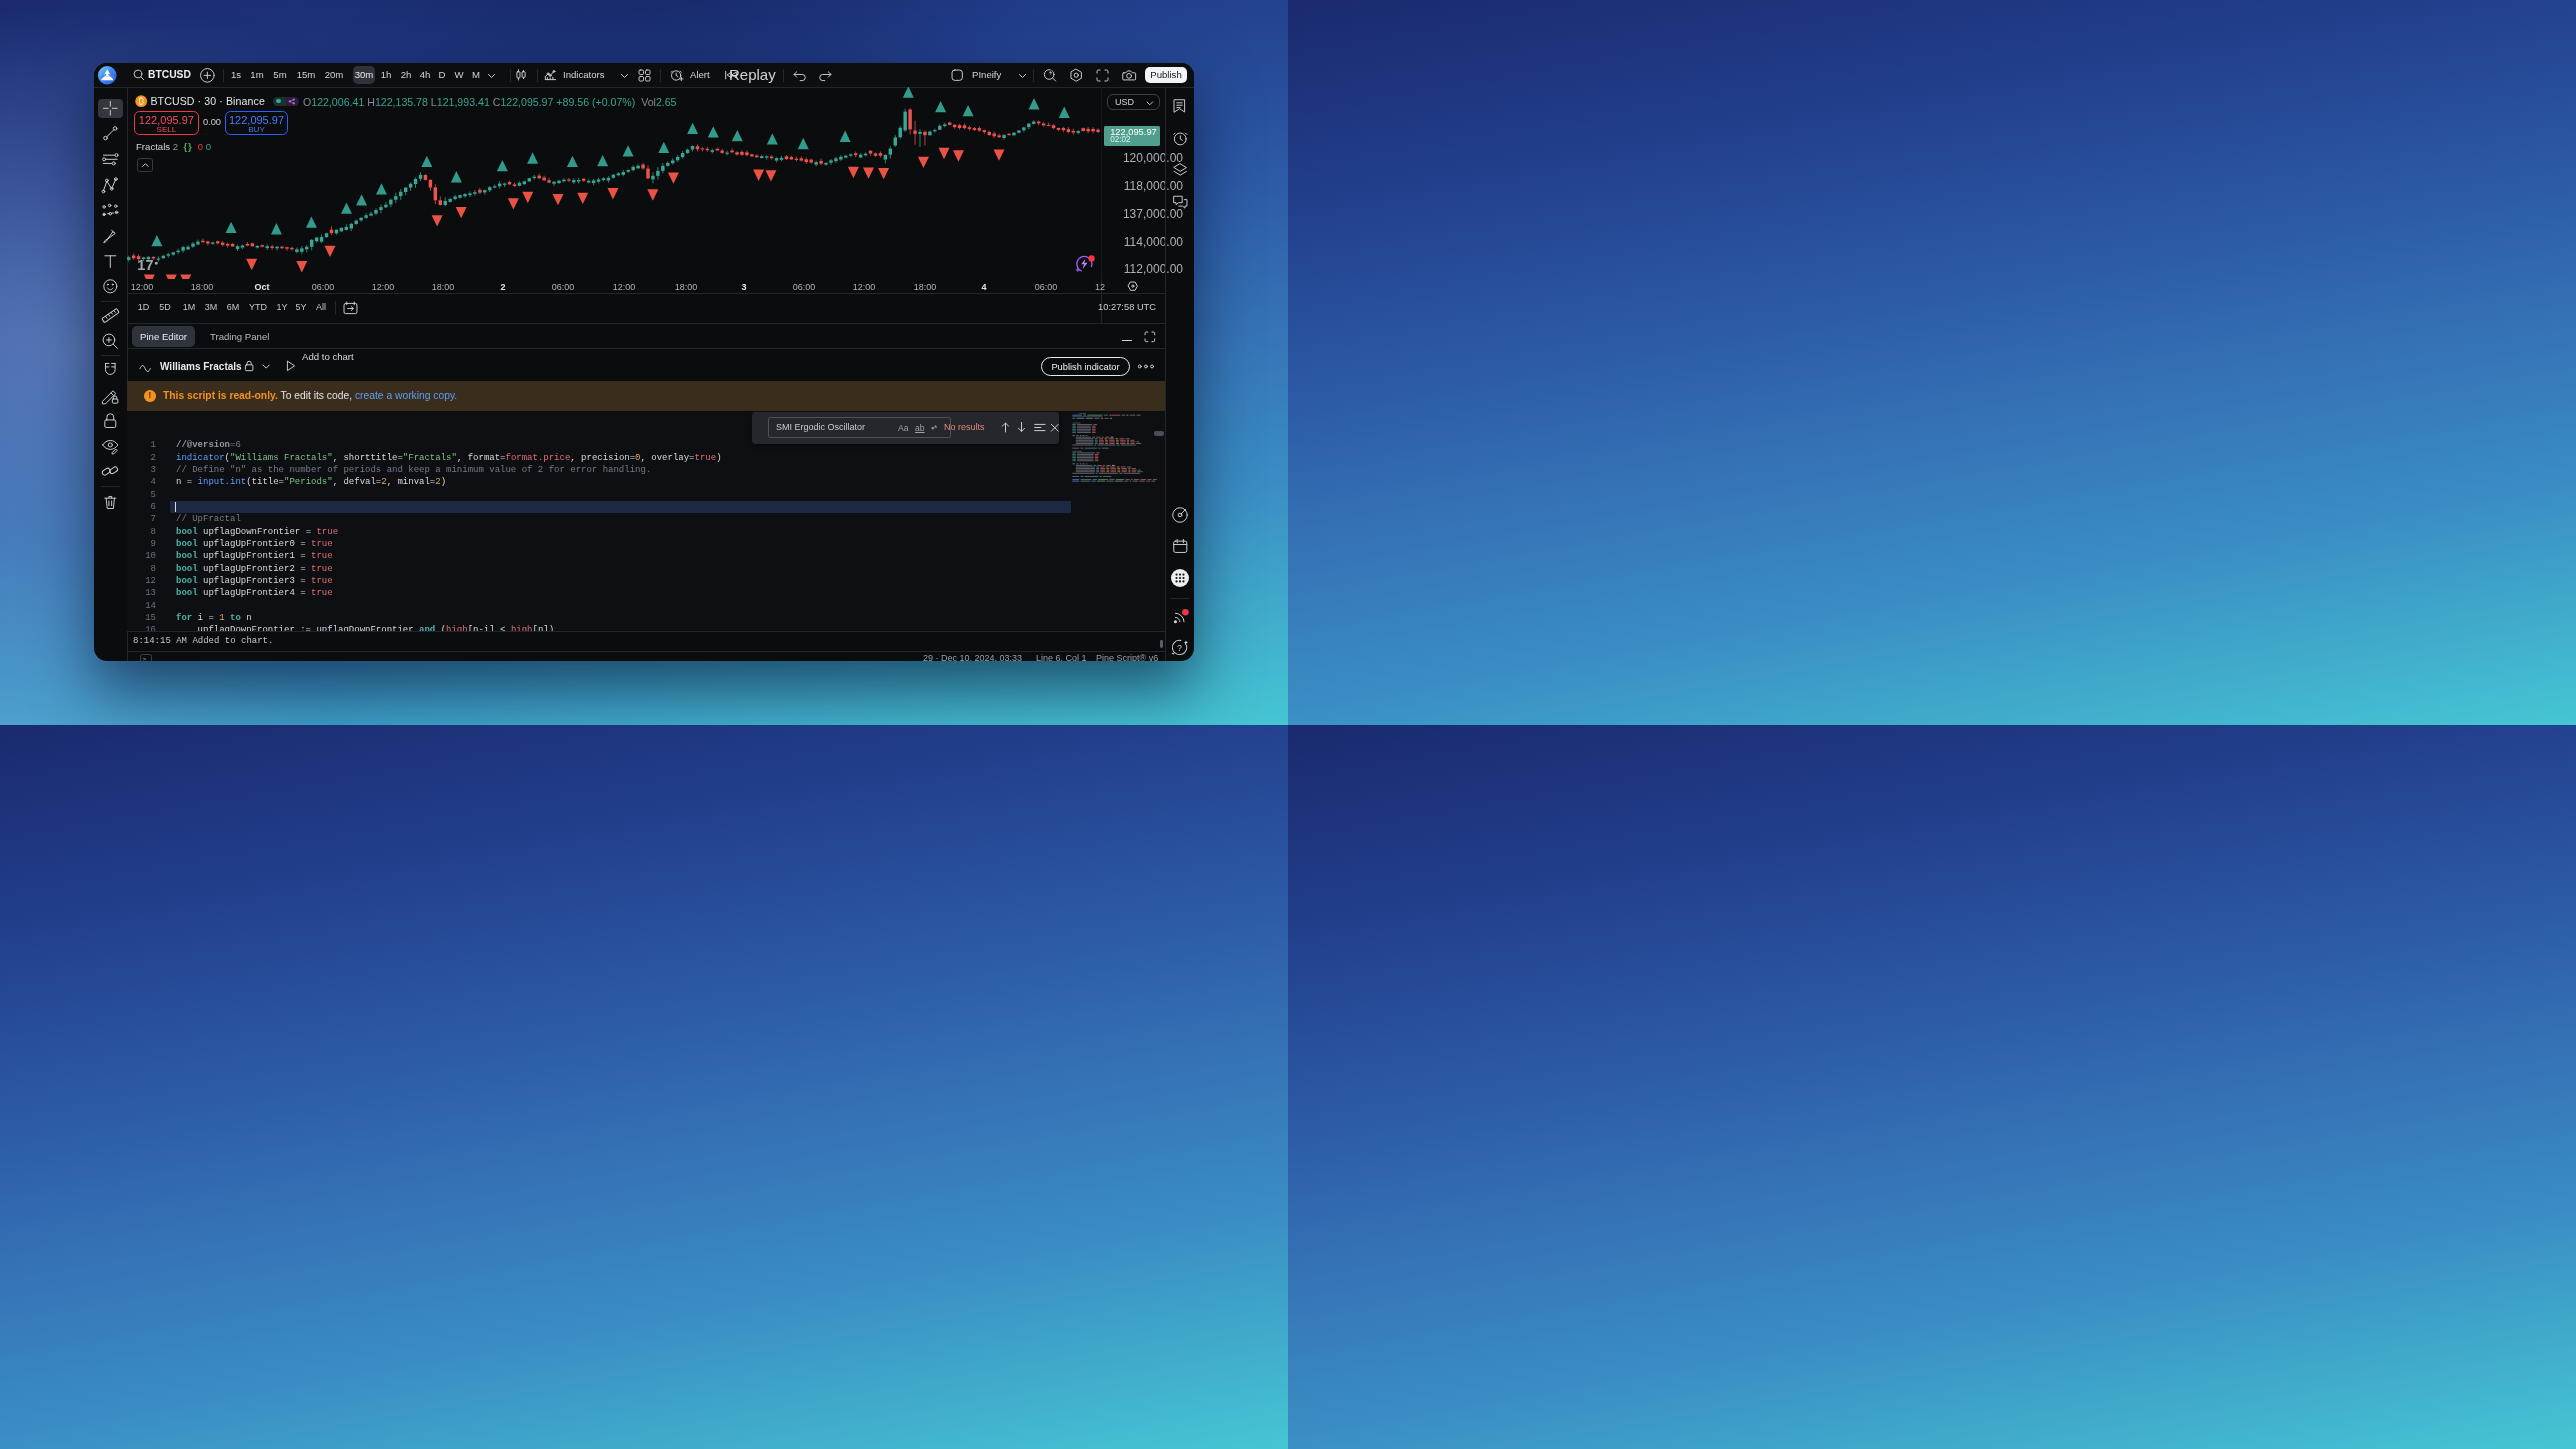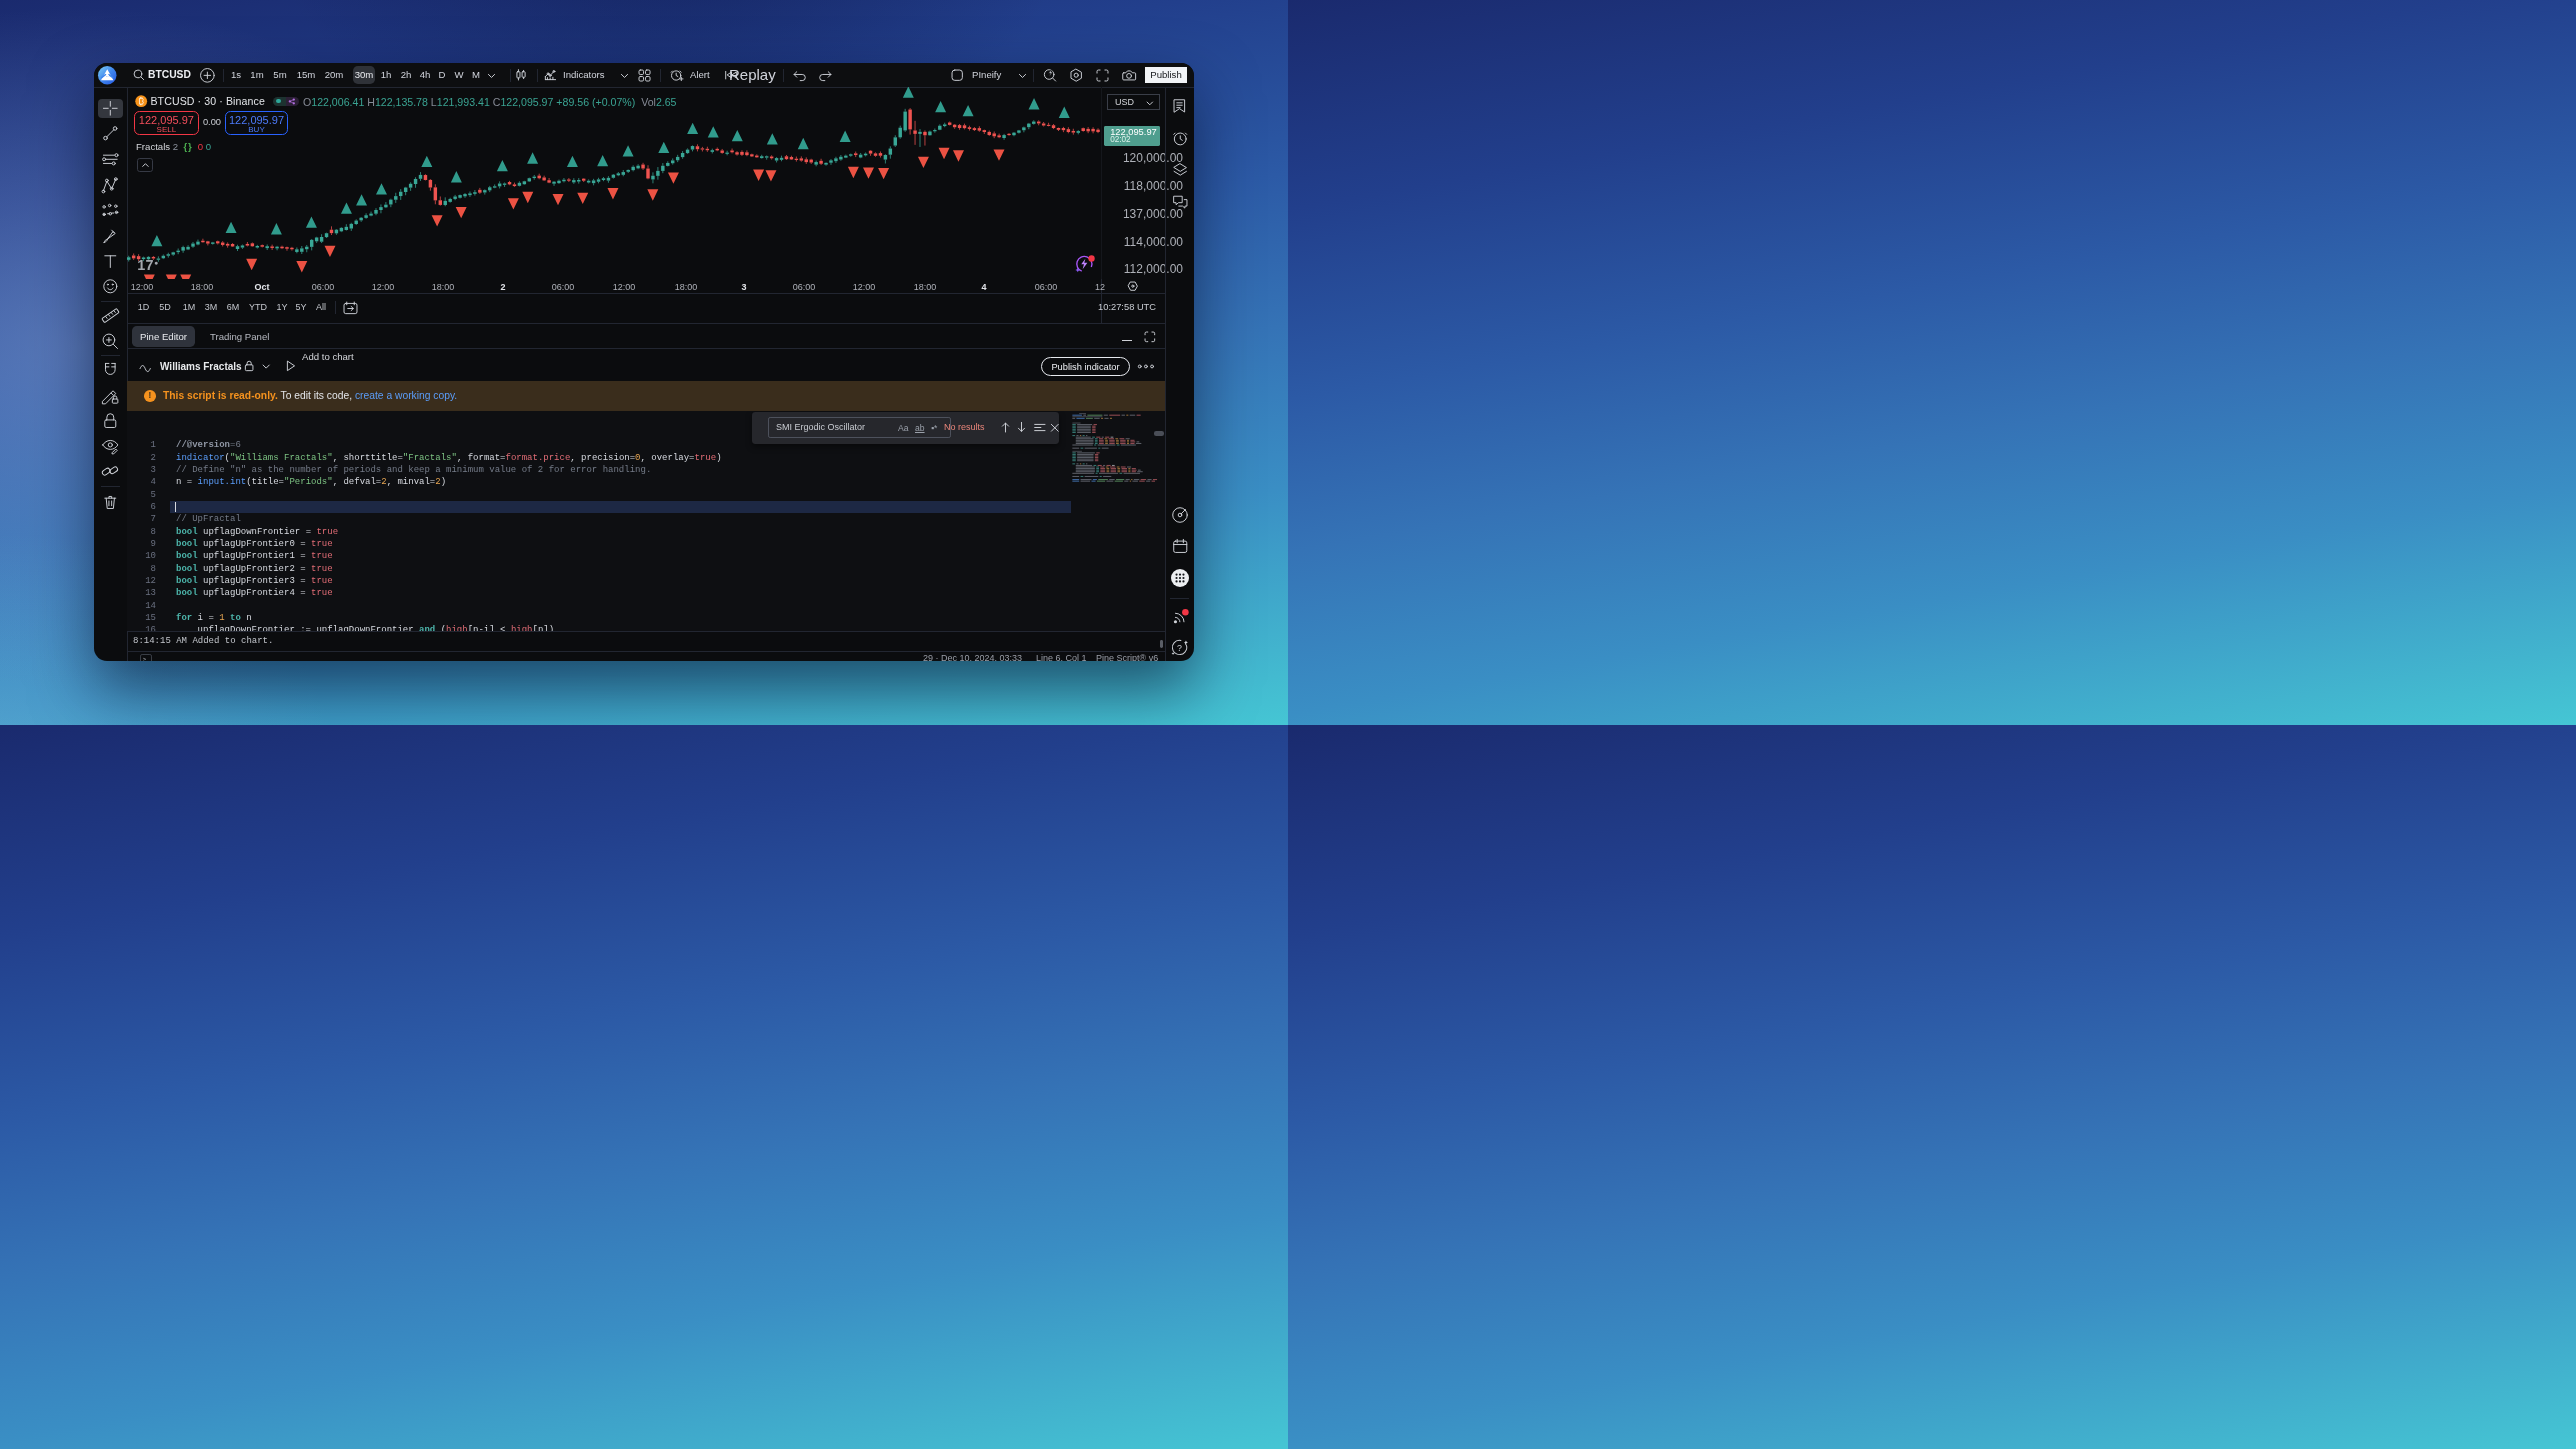--- a/index.html
+++ b/index.html
@@ -132,21 +132,21 @@
       <path class="ic" d="M10.5 1.8l7.6 4.4v8.7l-7.6 4.4-7.6-4.4V6.2z"></path>
       <circle cx="10.5" cy="10.5" r="3" class="ic"></circle>
     </svg>
 <svg class="abs" style="left:1002px;top:5.5px" width="13" height="13" viewBox="0 0 19 19">
       <path class="ic" d="M1.5 6V3.5A2 2 0 0 1 3.5 1.5H6M13 1.5h2.5a2 2 0 0 1 2 2V6M17.5 13v2.5a2 2 0 0 1-2 2H13M6 17.5H3.5a2 2 0 0 1-2-2V13"></path>
     </svg>
 <svg class="abs" style="left:1028px;top:5.5px" width="14.4" height="12.4" viewBox="0 0 21 18">
       <path class="ic" d="M2.5 5.5h3L8 2.8h4.6l2.5 2.7h3.4a1.4 1.4 0 0 1 1.4 1.4v7.6a1.4 1.4 0 0 1-1.4 1.4H2.5a1.4 1.4 0 0 1-1.4-1.4V6.9a1.4 1.4 0 0 1 1.4-1.4z"></path>
       <circle cx="10.3" cy="10" r="3.5" class="ic"></circle>
     </svg>
-<div class="abs" style="left:1051px;top:3.8px;width:42px;height:16.5px;background:#f2f4f7;border-radius:0;color:#16181c;font-size:9.6px;font-weight:500;text-align:center;line-height:16.5px">Publish</div>
+<div class="abs" style="left:1051px;top:3.8px;width:42px;height:16.5px;background:#f2f4f7;border-radius:5px;color:#16181c;font-size:9.6px;font-weight:500;text-align:center;line-height:16.5px">Publish</div>
 
   <div class="vline" style="left:33px;top:24px;height:574px"></div>
 <div class="abs" style="left:3.8px;top:36px;width:25px;height:18.5px;background:#34373e;border-radius:4.1px"></div>
 <svg class="lt" style="top:35px" viewBox="0 0 30 30" width="20.6" height="20.6">
       <path class="ic" d="M15 5v7M15 18v7M5 15h7M18 15h7"></path>
     </svg>
 <svg class="lt" style="top:60px" viewBox="0 0 30 30" width="20.6" height="20.6">
       <circle cx="8" cy="22" r="2.6" class="ic"></circle>
       <circle cx="22" cy="8" r="2.6" class="ic"></circle>
       <path class="ic" d="M10 20L20 10"></path>
@@ -468,21 +468,21 @@
 <div class="abs" style="left:9px;top:54px;font-size:9.6px;color:#d5d7db">Fractals <span style="color:#8b919c">2</span> &nbsp;<span style="color:#4caf50;font-weight:bold;letter-spacing:0.7px">{}</span>&nbsp; <span style="color:#f23645">0</span>&nbsp;<span style="color:#3aa392">0</span></div>
 <div class="abs" style="left:9.6px;top:71px;width:16.5px;height:13.7px;border:0.7px solid #363a45;border-radius:2.7px">
         <svg style="margin:4.1px 0 0 4.5px" width="6.9" height="4.1" viewBox="0 0 10 6">
           <path d="M1 5l4-4 4 4" class="ic" stroke-width="1.3"></path>
         </svg>
       </div>
 </div>
 
   <div class="vline" style="left:1007px;top:24px;height:192px;background:#15171c"></div>
     <div class="vline" style="left:1007px;top:216px;height:44px"></div>
-<div class="abs" style="left:1013px;top:31px;width:53px;height:16px;border:0.7px solid #3a3e48;border-radius:0">
+<div class="abs" style="left:1013px;top:31px;width:53px;height:16px;border:0.7px solid #3a3e48;border-radius:6px">
       <span style="position:absolute;left:6.9px;top:2.1px;font-size:9px;color:#d5d7db">USD</span>
       <svg style="position:absolute;right:5.5px;top:5.5px" width="7.6" height="4.8" viewBox="0 0 11 7">
         <path d="M1.5 1.5l4 4 4-4" class="ic" stroke-width="1.2"></path>
       </svg>
     </div>
 <div class="abs" style="left:1010px;top:63px;width:56px;height:20px;background:#4f9e8e;border-radius:1.4px">
       <div style="font-size:9.3px;color:#fff;margin-top:0.7px;padding-left:6.2px">122,095.97</div>
       <div style="font-size:8.2px;color:#dcf1eb;margin-top:-1.7px;padding-left:6.2px">02:02</div>
     </div>
 <div class="pr" style="top:95px">120,000.00</div>

